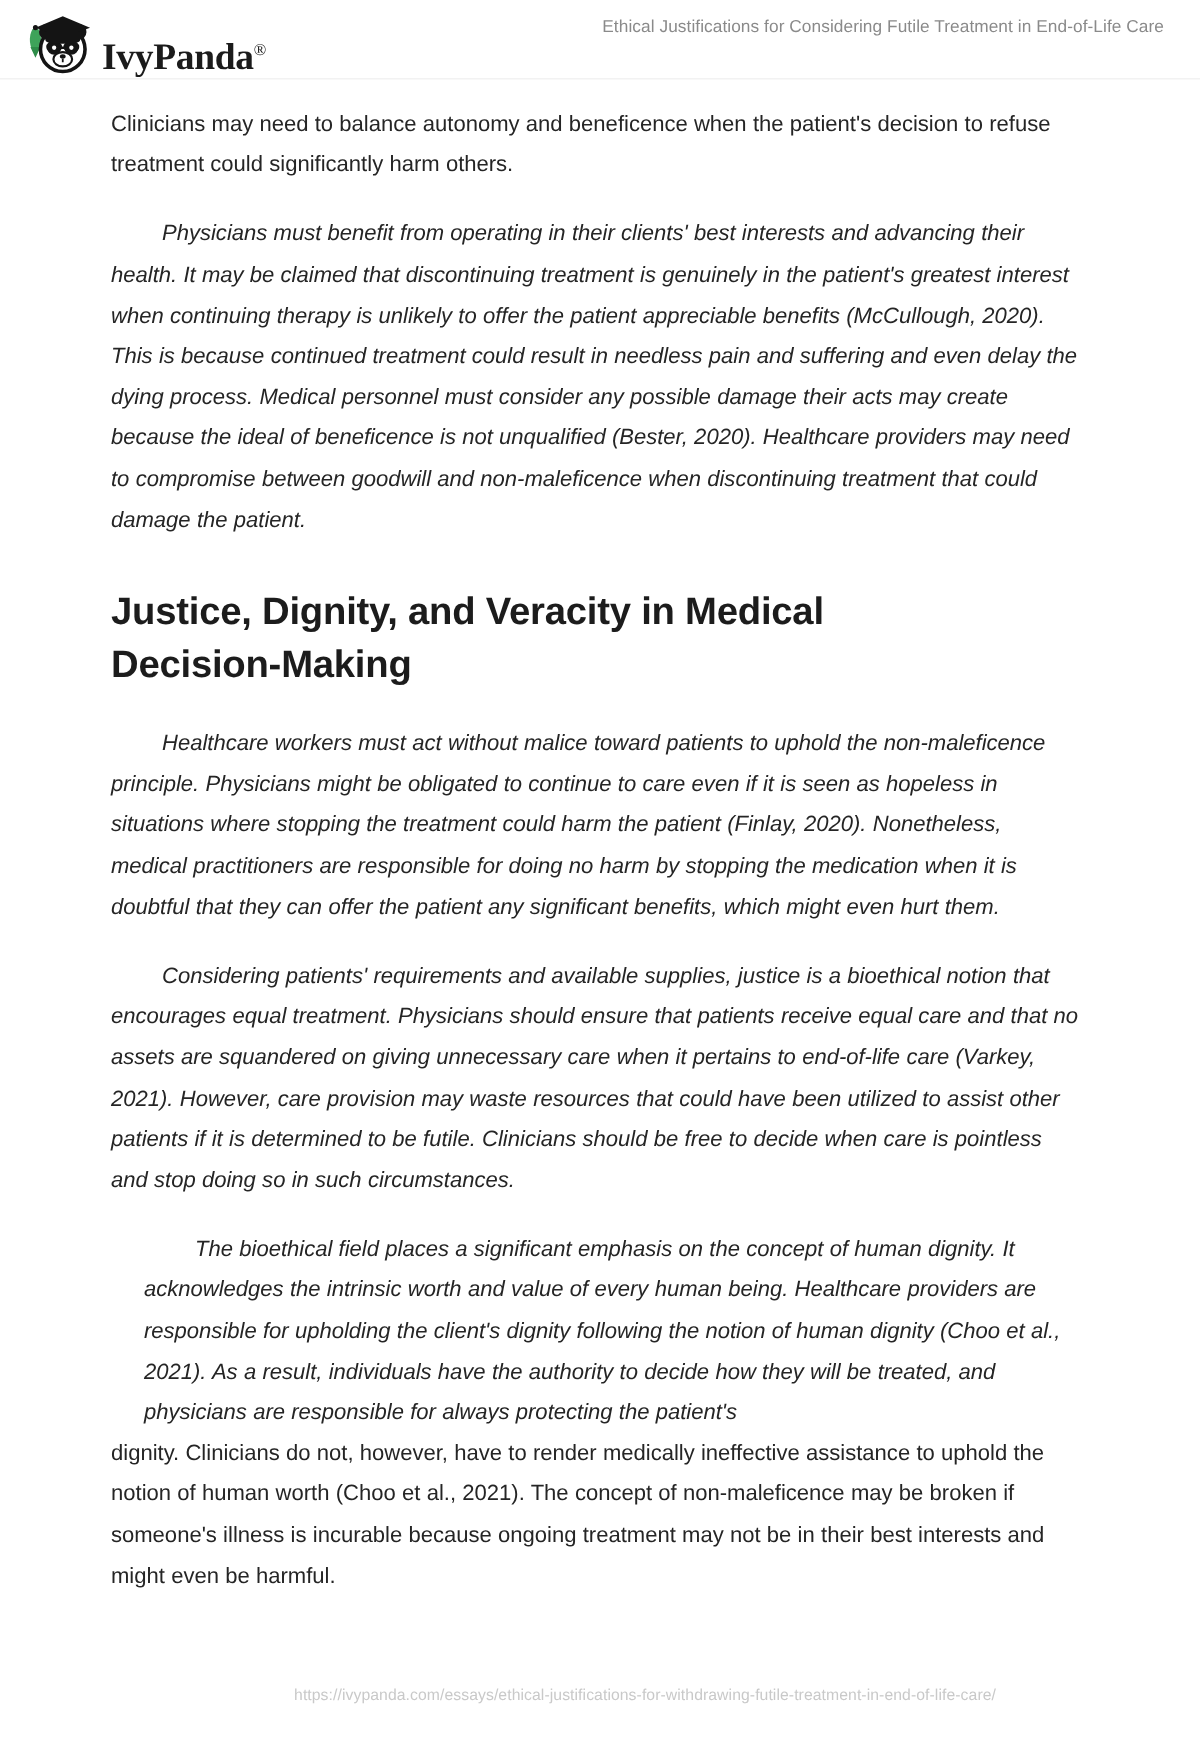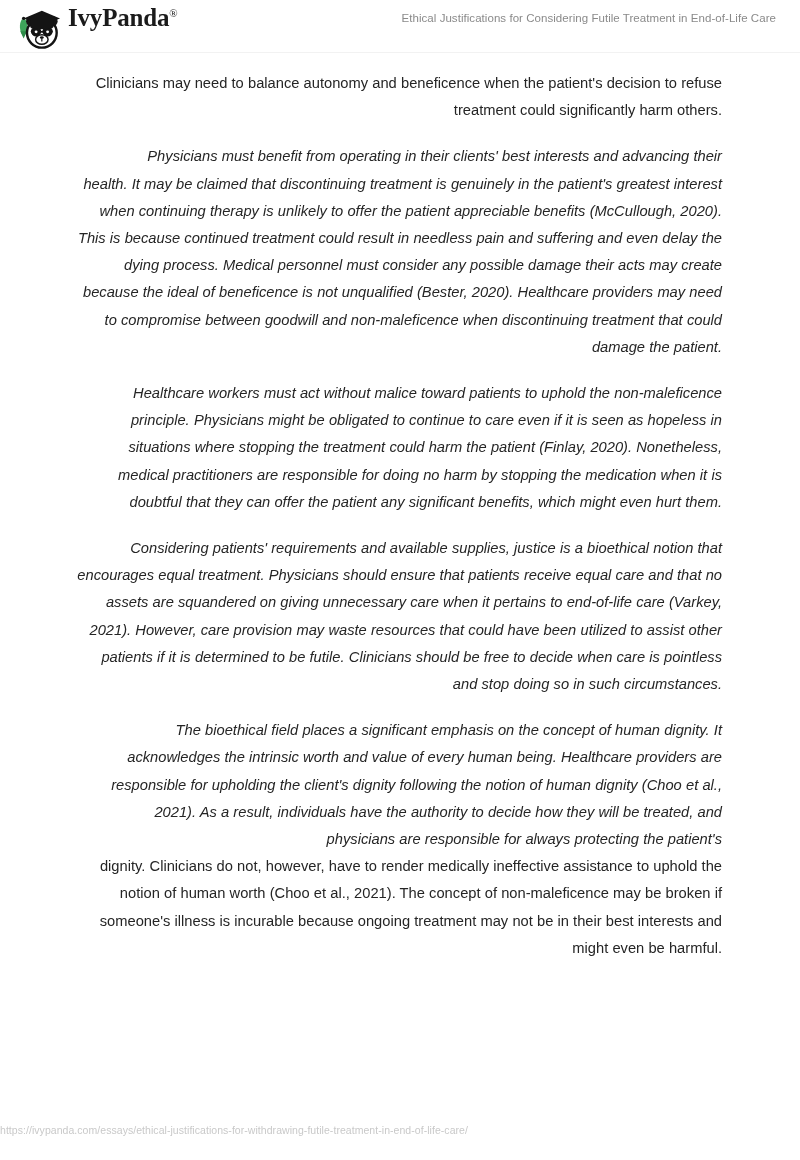--- a/index.html
+++ b/index.html
@@ -22,21 +22,21 @@
     top: 0;
     left: 0;
     width: 800px;
     height: 56px;
   }
   .brand {
     position: absolute;
     left: 14px;
     top: 5px;
     display: flex;
-    align-items: flex-start;
+    align-items: flex-end;
     gap: 6px;
   }
   .brand-mark {
     width: 48px;
     height: 46px;
     display: block;
   }
   .brand-name {
     font-family: "Liberation Serif", serif;
     font-size: 25px;
@@ -76,21 +76,21 @@
     position: absolute;
     left: 74px;
     top: 70px;
     width: 648px;
   }
   .para {
     font-size: 14.7px;
     line-height: 27.2px;
     color: #252525;
     margin: 0 0 19px 0;
-    text-align: right;
+    text-align: left;
     word-spacing: 0.1px;
   }
   .para.indent {
     text-indent: 34px;
     font-style: italic;
   }
   .para.tight {
     margin-bottom: 0;
     margin-left: 22px;
   }
@@ -104,21 +104,21 @@
     letter-spacing: -0.15px;
     max-width: 580px;
   }
 
   
   .page-footer {
     position: absolute;
     left: 0;
     bottom: 22px;
     width: 664px;
-    text-align: left;
+    text-align: right;
   }
   .footer-url {
     font-size: 10.5px;
     color: #c9c9c9;
     letter-spacing: 0.05px;
     white-space: nowrap;
   }
 </style>
 </head>
 <body>
@@ -160,20 +160,21 @@
   <div class="header-title">Ethical Justifications for Considering Futile Treatment in End-of-Life Care</div>
   <div class="header-rule"></div>
 </div>
 
 <div class="content">
 
   <p class="para">Clinicians may need to balance autonomy and beneficence when the patient's decision to refuse treatment could significantly harm others.</p>
 
   <p class="para indent">Physicians must benefit from operating in their clients' best interests and advancing their health. It may be claimed that discontinuing treatment is genuinely in the patient's greatest interest when continuing therapy is unlikely to offer the patient appreciable benefits (McCullough, 2020). This is because continued treatment could result in needless pain and suffering and even delay the dying process. Medical personnel must consider any possible damage their acts may create because the ideal of beneficence is not unqualified (Bester, 2020). Healthcare providers may need to compromise between goodwill and non-maleficence when discontinuing treatment that could damage the patient.</p>
 
+  <h2 class="section-heading">Justice, Dignity, and Veracity in Medical Decision-Making</h2>
 
   <p class="para indent">Healthcare workers must act without malice toward patients to uphold the non-maleficence principle. Physicians might be obligated to continue to care even if it is seen as hopeless in situations where stopping the treatment could harm the patient (Finlay, 2020). Nonetheless, medical practitioners are responsible for doing no harm by stopping the medication when it is doubtful that they can offer the patient any significant benefits, which might even hurt them.</p>
 
   <p class="para indent">Considering patients' requirements and available supplies, justice is a bioethical notion that encourages equal treatment. Physicians should ensure that patients receive equal care and that no assets are squandered on giving unnecessary care when it pertains to end-of-life care (Varkey, 2021). However, care provision may waste resources that could have been utilized to assist other patients if it is determined to be futile. Clinicians should be free to decide when care is pointless and stop doing so in such circumstances.</p>
 
   <p class="para indent tight">The bioethical field places a significant emphasis on the concept of human dignity. It acknowledges the intrinsic worth and value of every human being. Healthcare providers are responsible for upholding the client's dignity following the notion of human dignity (Choo et al., 2021). As a result, individuals have the authority to decide how they will be treated, and physicians are responsible for always protecting the patient's</p>
 
   <p class="para">dignity. Clinicians do not, however, have to render medically ineffective assistance to uphold the notion of human worth (Choo et al., 2021). The concept of non-maleficence may be broken if someone's illness is incurable because ongoing treatment may not be in their best interests and might even be harmful.</p>
 </div>
 

